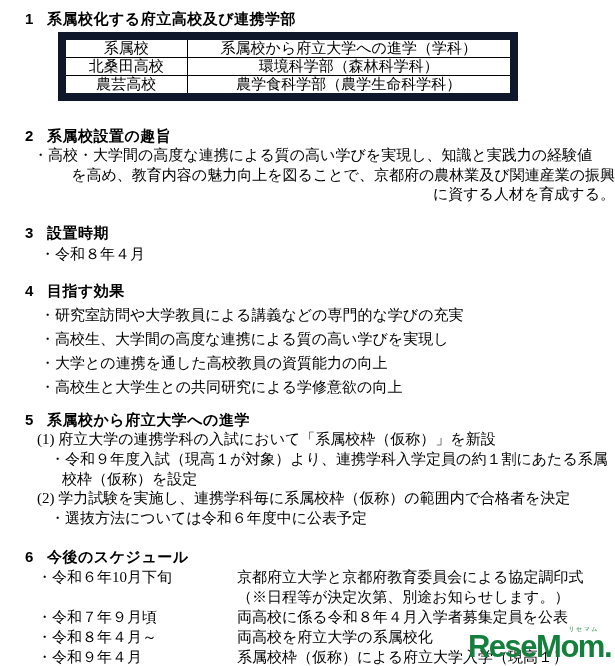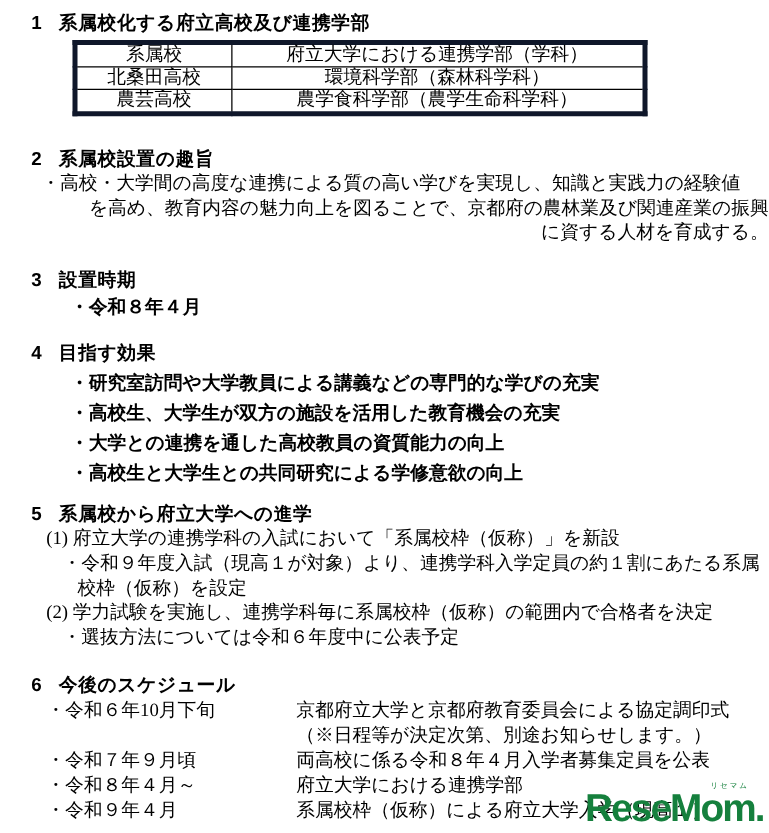--- a/index.html
+++ b/index.html
@@ -19,40 +19,40 @@
       font-family: "Liberation Sans", "DejaVu Sans", sans-serif;
       font-weight: 700;
       font-size: 15px;
       line-height: 20px;
       letter-spacing: 0.5px;
     }
     .hnum { display: inline-block; margin-left: 25px; width: 22px; }
     
     .bl { line-height: 19.6px; }
     .pl33 { padding-left: 33px; }
-    .pl36 { padding-left: 56px; font-weight: bold; }
+    .pl36 { padding-left: 40px; }
     .pl42 { padding-left: 42px; text-align: right; }
     .pl37 { padding-left: 37px; }
     .pl50 { padding-left: 50px; }
     .pl62 { padding-left: 62px; }
     
     .sec1 { padding-top: 9px; }
     .sec2 { margin-top: 25px; }
     .sec3 { margin-top: 18px; }
     .sec4 { margin-top: 17px; }
     .sec5 { margin-top: 11px; }
     .sec6 { margin-top: 19px; }
     .gap2 { margin-top: 2px; }
     
     table.affil {
       border-collapse: collapse;
       table-layout: fixed;
       width: 460px;
       margin: 3px 0 0 58px;
-      border: 4px solid #0f172a;
+      border: 8px solid #0f172a;
       font-size: 15px;
     }
     table.affil td {
       border: 1px solid #000000;
       text-align: center;
       vertical-align: middle;
       height: 18px;
       line-height: 17px;
       padding: 0;
     }
@@ -91,21 +91,21 @@
 <div class="page">
 
   <div class="sec1">
     <div class="h">
       <span class="hnum">1</span><span>系属校化する府立高校及び連携学部</span>
     </div>
     <table class="affil">
       <tbody>
         <tr>
           <td class="c1">系属校</td>
-          <td>府立大学における連携学部（学科）</td>
+          <td>系属校から府立大学への進学（学科）</td>
         </tr>
         <tr>
           <td class="c1">北桑田高校</td>
           <td>環境科学部（森林科学科）</td>
         </tr>
         <tr>
           <td class="c1">農芸高校</td>
           <td>農学食科学部（農学生命科学科）</td>
         </tr>
       </tbody>
@@ -127,21 +127,21 @@
     </div>
     <div class="bl pl36 gap2">・令和８年４月</div>
   </div>
 
   <div class="sec4">
     <div class="h">
       <span class="hnum">4</span><span>目指す効果</span>
     </div>
     <div class="gap2">
       <div class="bl pl36">・研究室訪問や大学教員による講義などの専門的な学びの充実</div>
-      <div class="bl pl36">・高校生、大学生が双方の施設を活用した教育機会の充実</div>
+      <div class="bl pl36">・高校生、大学間の高度な連携による質の高い学びを実現し</div>
       <div class="bl pl36">・大学との連携を通した高校教員の資質能力の向上</div>
       <div class="bl pl36">・高校生と大学生との共同研究による学修意欲の向上</div>
     </div>
   </div>
 
   <div class="sec5">
     <div class="h">
       <span class="hnum">5</span><span>系属校から府立大学への進学</span>
     </div>
     <div class="bl pl37">(1) 府立大学の連携学科の入試において「系属校枠（仮称）」を新設</div>
@@ -162,21 +162,21 @@
     <div class="sched-row">
       <span class="sched-date"></span>
       <span class="sched-desc">（※日程等が決定次第、別途お知らせします。）</span>
     </div>
     <div class="sched-row">
       <span class="sched-date">・令和７年９月頃</span>
       <span class="sched-desc">両高校に係る令和８年４月入学者募集定員を公表</span>
     </div>
     <div class="sched-row">
       <span class="sched-date">・令和８年４月～</span>
-      <span class="sched-desc">府立大学における連携学部</span>
+      <span class="sched-desc">両高校を府立大学の系属校化</span>
     </div>
     <div class="sched-row">
       <span class="sched-date">・令和９年４月</span>
       <span class="sched-desc">系属校枠（仮称）による府立大学入学（現高１）</span>
     </div>
   </div>
 
   <div class="logo" style="color:#15803d;margin-top:11px;">
     <span class="logo-ruby">リセマム</span>
     <span>ReseMom.</span>

